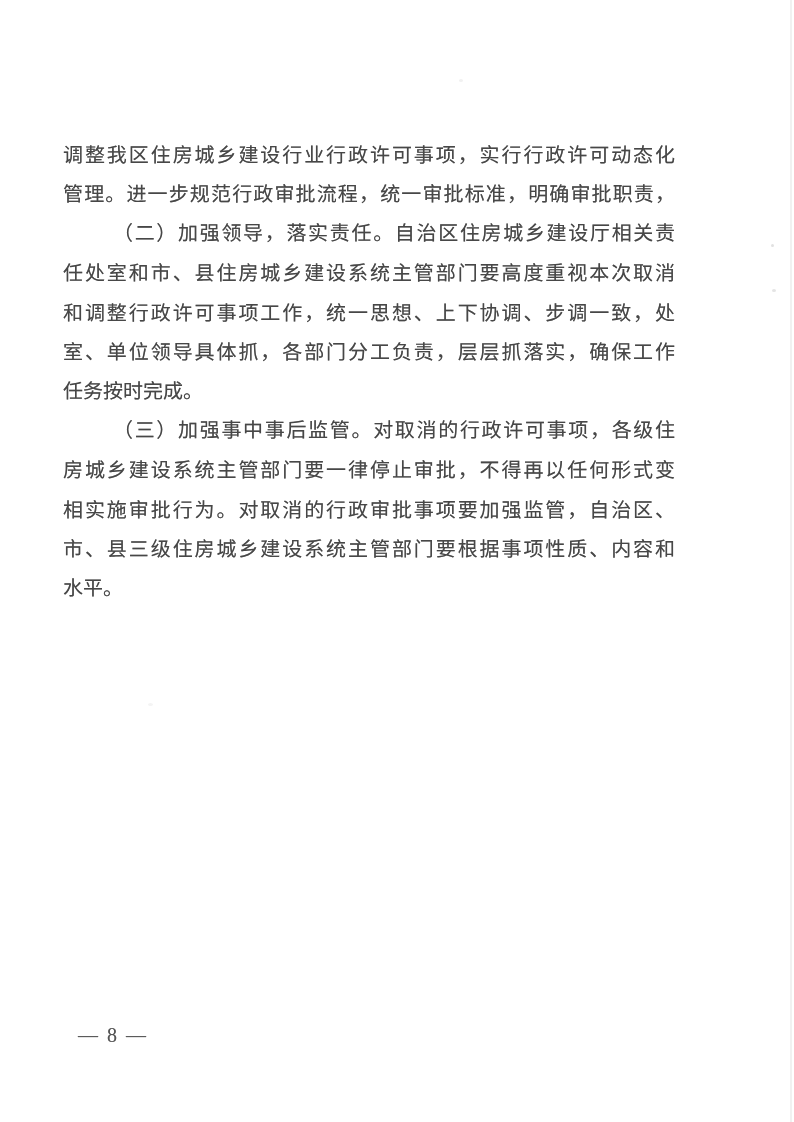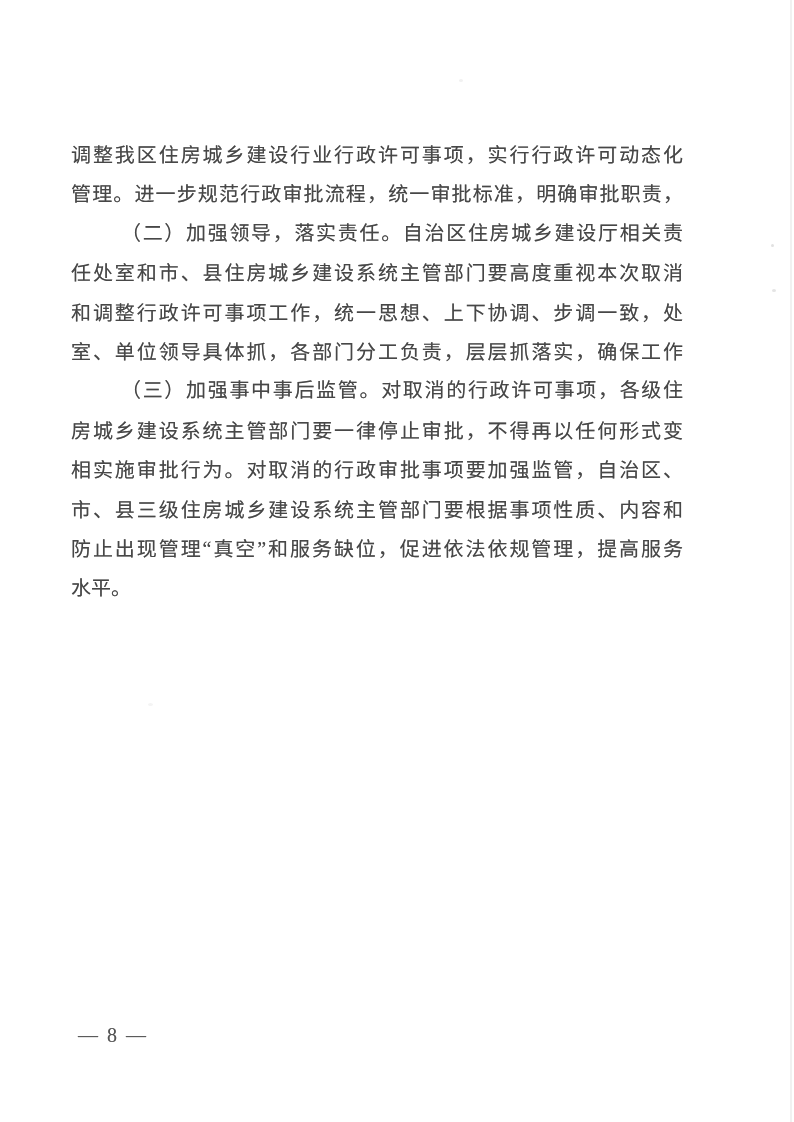--- a/index.html
+++ b/index.html
@@ -11,21 +11,21 @@
     position: relative;
     width: 794px;
     height: 1122px;
     margin: 0 auto;
     background: var(--paper, #ffffff);
     overflow: hidden;
     font-family: "Liberation Serif", "DejaVu Serif", serif;
   }
   .text-block {
     position: absolute;
-    left: 71px;
+    left: 63px;
     top: 136px;
     width: 612px;
     color: var(--ink, #474747);
   }
   .line {
     height: 39.4px;
     line-height: 39.4px;
     font-size: 20px;
     letter-spacing: 0;
     white-space: nowrap;
@@ -75,25 +75,25 @@
 
 <div class="page">
 
   <div class="text-block">
       <div class="line">调整我区住房城乡建设行业行政许可事项，实行行政许可动态化</div>
       <div class="line">管理。进一步规范行政审批流程，统一审批标准，明确审批职责，</div>
       <div class="line indent">（二）加强领导，落实责任。自治区住房城乡建设厅相关责</div>
       <div class="line">任处室和市、县住房城乡建设系统主管部门要高度重视本次取消</div>
       <div class="line">和调整行政许可事项工作，统一思想、上下协调、步调一致，处</div>
       <div class="line">室、单位领导具体抓，各部门分工负责，层层抓落实，确保工作</div>
+      <div class="line end">任务按时完成。</div>
       <div class="line indent">（三）加强事中事后监管。对取消的行政许可事项，各级住</div>
       <div class="line">房城乡建设系统主管部门要一律停止审批，不得再以任何形式变</div>
       <div class="line">相实施审批行为。对取消的行政审批事项要加强监管，自治区、</div>
       <div class="line">市、县三级住房城乡建设系统主管部门要根据事项性质、内容和</div>
-      <div class="line">防止出现管理“真空”和服务缺位，促进依法依规管理，提高服务</div>
       <div class="line end">水平。</div>
     </div>
 
   <div class="page-number">— 8 —</div>
 
   <div class="edge-shadow"></div>
   <div class="speck s1"></div>
   <div class="speck s2"></div>
   <div class="speck s3"></div>
   <div class="speck s4"></div>

